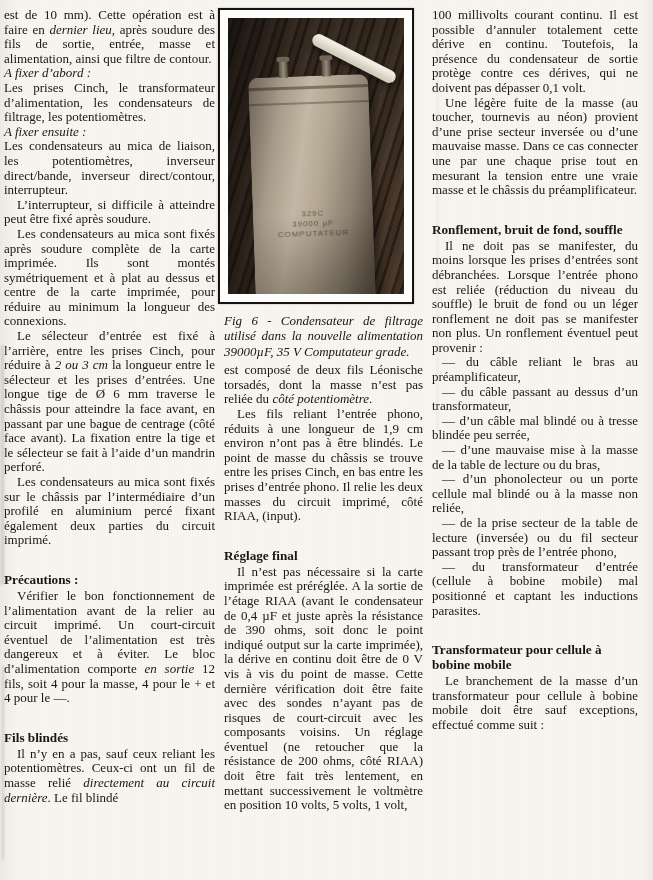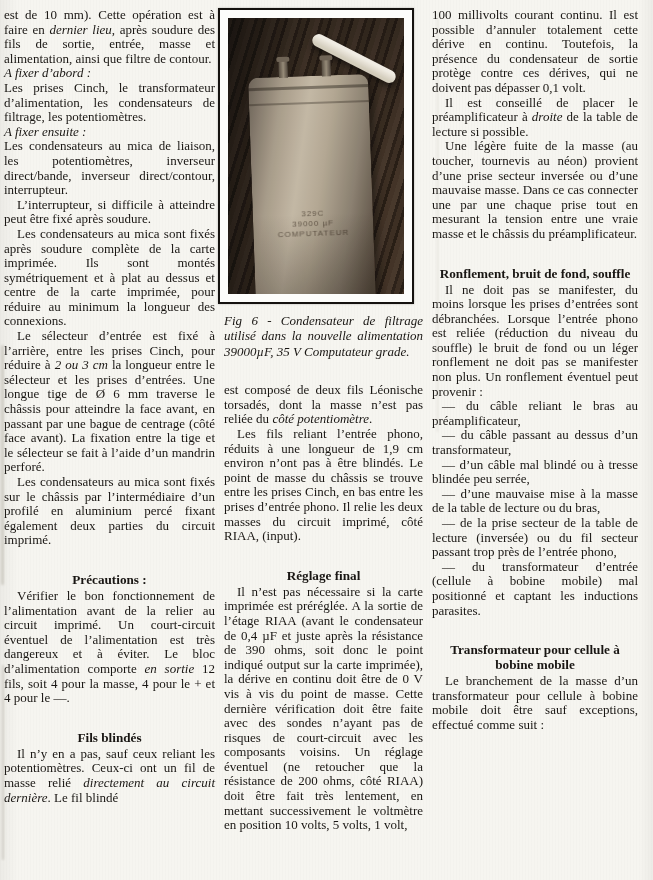--- a/index.html
+++ b/index.html
@@ -18,23 +18,23 @@
   }
   .cols{display:flex;padding:8px 4px 0 4px;gap:9px;}
   .col{text-align:justify;font-size:13px;line-height:14.6px;}
   .col1{width:211px;}
   .col2{width:199px;}
   .col3{width:206px;}
   .col p{margin:0;}
   .col p.ind{text-indent:13px;}
   .col p.dash{text-indent:10px;}
   .col p.itl{font-style:italic;}
-  .col h3{font-size:13.2px;line-height:15px;margin:24px 0 2px;font-weight:bold;text-align:center;}
+  .col h3{font-size:13.2px;line-height:15px;margin:24px 0 2px;font-weight:bold;text-align:left;}
   .it{font-style:italic;}
-  .cap{font-style:italic;margin:9px 0 24px !important;line-height:15.4px;}
+  .cap{font-style:italic;margin:9px 0 4px !important;line-height:15.4px;}
 
   
   figure{margin:0 0 0 -6px;padding:0;}
   .frame{
     width:176px;height:276px;
     border:2px solid #15120f;
     background:#fdfdfb;
     padding:8px;
     box-shadow:0 0 2px rgba(0,0,0,.25);
   }
@@ -138,27 +138,27 @@
       </figure>
     <p class="cap"><span>Fig 6 - Condensateur de filtrage utilisé dans la nouvelle alimentation 39000µF, 35 V Computateur grade.</span></p>
         <p><span>est composé de deux fils Léonische torsadés, dont la masse n’est pas reliée du </span><span class="it">côté potentiomètre</span><span>.</span></p>
         <p class="ind"><span>Les fils reliant l’entrée phono, réduits à une longueur de 1,9 cm environ n’ont pas à être blindés. Le point de masse du châssis se trouve entre les prises Cinch, en bas entre les prises d’entrée phono. Il relie les deux masses du circuit imprimé, côté RIAA, (input).</span></p>
         <h3>Réglage final</h3>
         <p class="ind"><span>Il n’est pas nécessaire si la carte imprimée est préréglée. A la sortie de l’étage RIAA (avant le condensateur de 0,4 µF et juste après la résistance de 390 ohms, soit donc le point indiqué output sur la carte imprimée), la dérive en continu doit être de 0 V vis à vis du point de masse. Cette dernière vérification doit être faite avec des sondes n’ayant pas de risques de court-circuit avec les composants voisins. Un réglage éventuel (ne retoucher que la résistance de 200 ohms, côté RIAA) doit être fait très lentement, en mettant successivement le voltmètre en position 10 volts, 5 volts, 1 volt,</span></p>
       </div>
 
     <div class="col col3" id="col-2">
         <p><span>100 millivolts courant continu. Il est possible d’annuler totalement cette dérive en continu. Toutefois, la présence du condensateur de sortie protège contre ces dérives, qui ne doivent pas dépasser 0,1 volt.</span></p>
-        <p class="ind"><span>Il est conseillé de placer le préamplificateur à </span><span class="it">droite</span><span> de la table de lecture si possible.</span></p>
         <p class="ind"><span>Une légère fuite de la masse (au toucher, tournevis au néon) provient d’une prise secteur inversée ou d’une mauvaise masse. Dans ce cas connecter une par une chaque prise tout en mesurant la tension entre une vraie masse et le châssis du préamplificateur.</span></p>
         <h3>Ronflement, bruit de fond, souffle</h3>
         <p class="ind"><span>Il ne doit pas se manifester, du moins lorsque les prises d’entrées sont débranchées. Lorsque l’entrée phono est reliée (réduction du niveau du souffle) le bruit de fond ou un léger ronflement ne doit pas se manifester non plus. Un ronflement éventuel peut provenir :</span></p>
         <p class="dash"><span>— du câble reliant le bras au préamplificateur,</span></p>
         <p class="dash"><span>— du câble passant au dessus d’un transformateur,</span></p>
         <p class="dash"><span>— d’un câble mal blindé ou à tresse blindée peu serrée,</span></p>
         <p class="dash"><span>— d’une mauvaise mise à la masse de la table de lecture ou du bras,</span></p>
+        <p class="dash"><span>— d’un phonolecteur ou un porte cellule mal blindé ou à la masse non reliée,</span></p>
         <p class="dash"><span>— de la prise secteur de la table de lecture (inversée) ou du fil secteur passant trop près de l’entrée phono,</span></p>
         <p class="dash"><span>— du transformateur d’entrée (cellule à bobine mobile) mal positionné et captant les inductions parasites.</span></p>
         <h3>Transformateur pour cellule à bobine mobile</h3>
         <p class="ind"><span>Le branchement de la masse d’un transformateur pour cellule à bobine mobile doit être sauf exceptions, effectué comme suit :</span></p>
       </div>
   </div>
 </div>
 
 </body></html>

